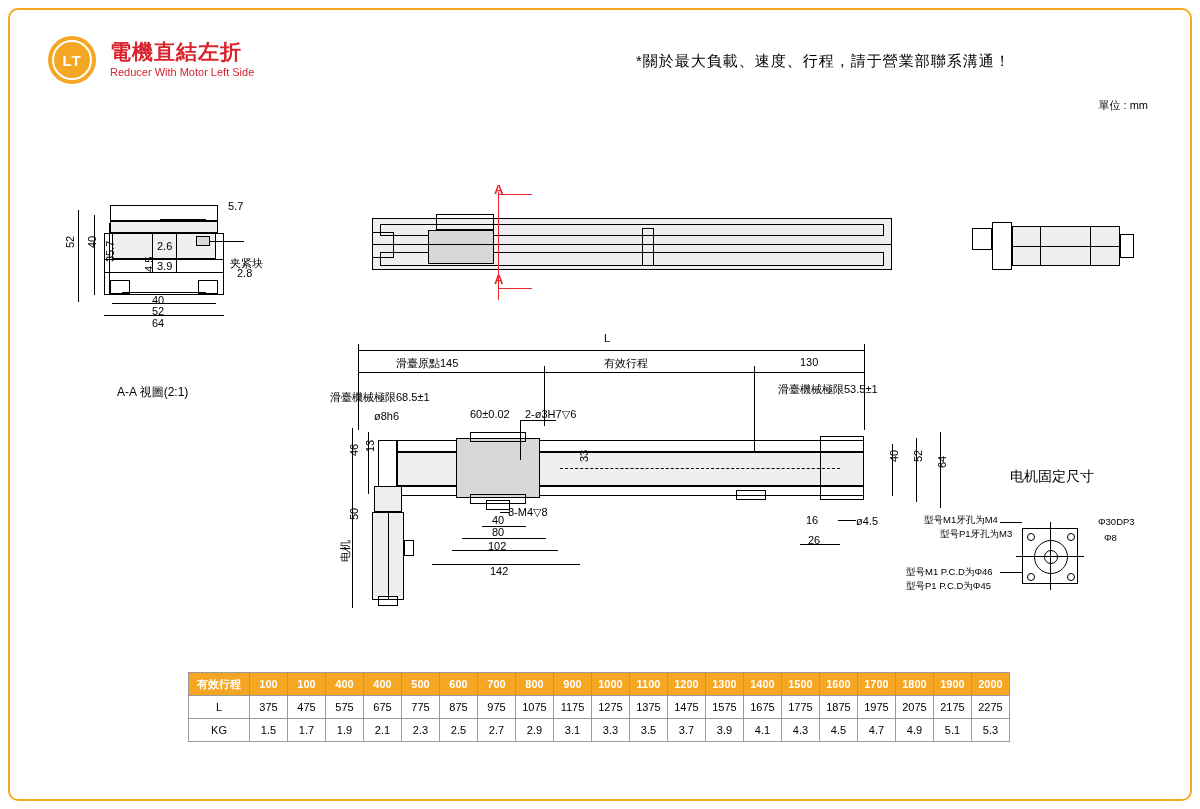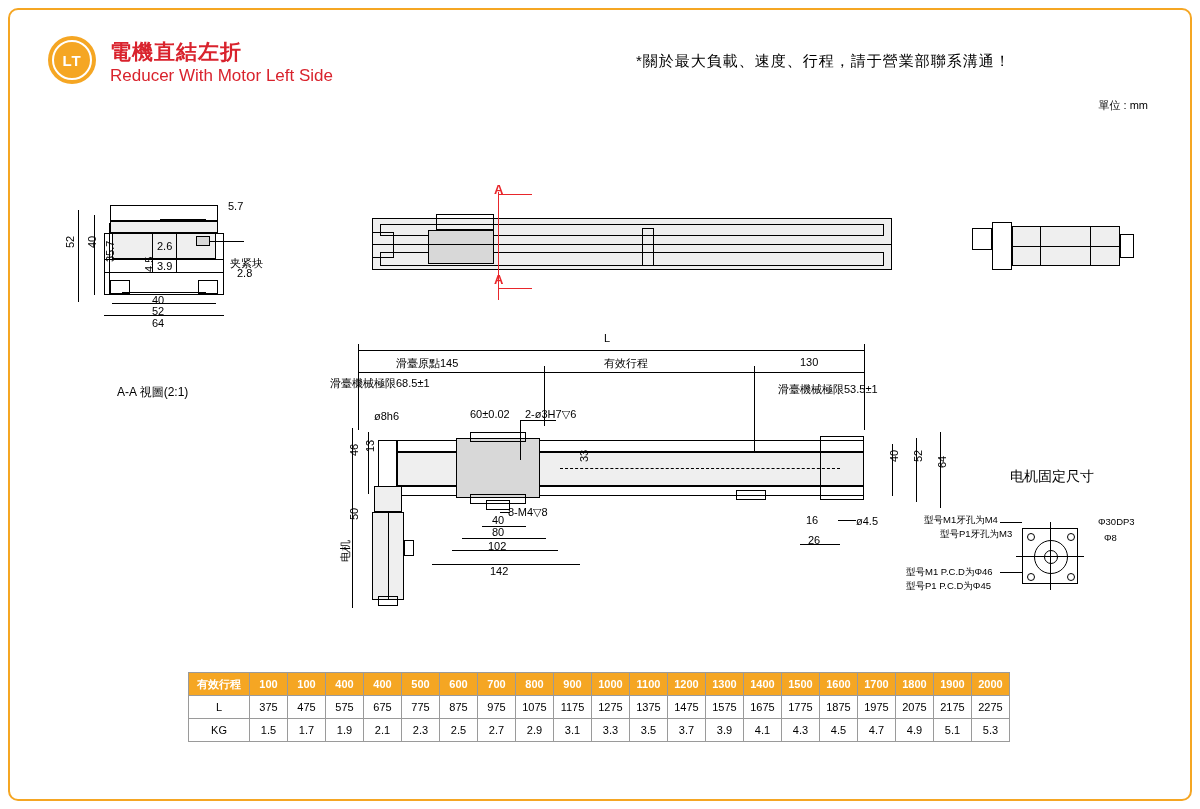--- a/index.html
+++ b/index.html
@@ -20,21 +20,21 @@
   .logo-inner{
     width:36px;height:36px;border-radius:50%;border:2px solid #fff;
     display:flex;align-items:center;justify-content:center;
     color:#fff;font-size:15px;font-weight:bold;letter-spacing:1px;
   }
   .title-cn{
     position:absolute;left:110px;top:38px;font-size:21px;font-weight:bold;color:#d9232d;
     letter-spacing:1px;
   }
   .title-en{
-    position:absolute;left:110px;top:66px;font-size:17px;color:#d9232d;
+    position:absolute;left:110px;top:66px;font-size:11px;color:#d9232d;
   }
   .note-top{
     position:absolute;left:636px;top:52px;font-size:15px;color:#000;letter-spacing:1px;
   }
   .unit{
     position:absolute;right:52px;top:98px;font-size:11px;color:#000;
   }
   
   .ln{position:absolute;background:#000;}
   .h1{height:1px;}
@@ -145,21 +145,21 @@
 
   <div class="ln h1" style="left:358px;top:372px;width:186px;"></div>
   <div class="ln h1" style="left:544px;top:372px;width:210px;"></div>
   <div class="ln h1" style="left:754px;top:372px;width:110px;"></div>
   <div class="ln v1" style="left:544px;top:366px;height:60px;"></div>
   <div class="ln v1" style="left:754px;top:366px;height:110px;"></div>
   <div class="lbl" style="left:396px;top:356px;">滑臺原點145</div>
   <div class="lbl" style="left:604px;top:356px;">有效行程</div>
   <div class="lbl" style="left:800px;top:356px;">130</div>
 
-  <div class="lbl" style="left:330px;top:376px;">滑臺機械極限68.5±1</div>
+  <div class="lbl" style="left:330px;top:390px;">滑臺機械極限68.5±1</div>
   <div class="lbl" style="left:778px;top:382px;">滑臺機械極限53.5±1</div>
 
   <div class="box fill-gray" style="left:396px;top:452px;width:468px;height:34px;"></div>
   <div class="box" style="left:396px;top:440px;width:468px;height:12px;"></div>
   <div class="box" style="left:396px;top:486px;width:468px;height:10px;"></div>
   <div class="dash" style="left:560px;top:468px;width:280px;"></div>
 
   <div class="box" style="left:378px;top:440px;width:20px;height:56px;"></div>
   <div class="box fill-gray" style="left:374px;top:486px;width:28px;height:26px;"></div>
   <div class="box fill-gray" style="left:372px;top:512px;width:32px;height:88px;"></div>

